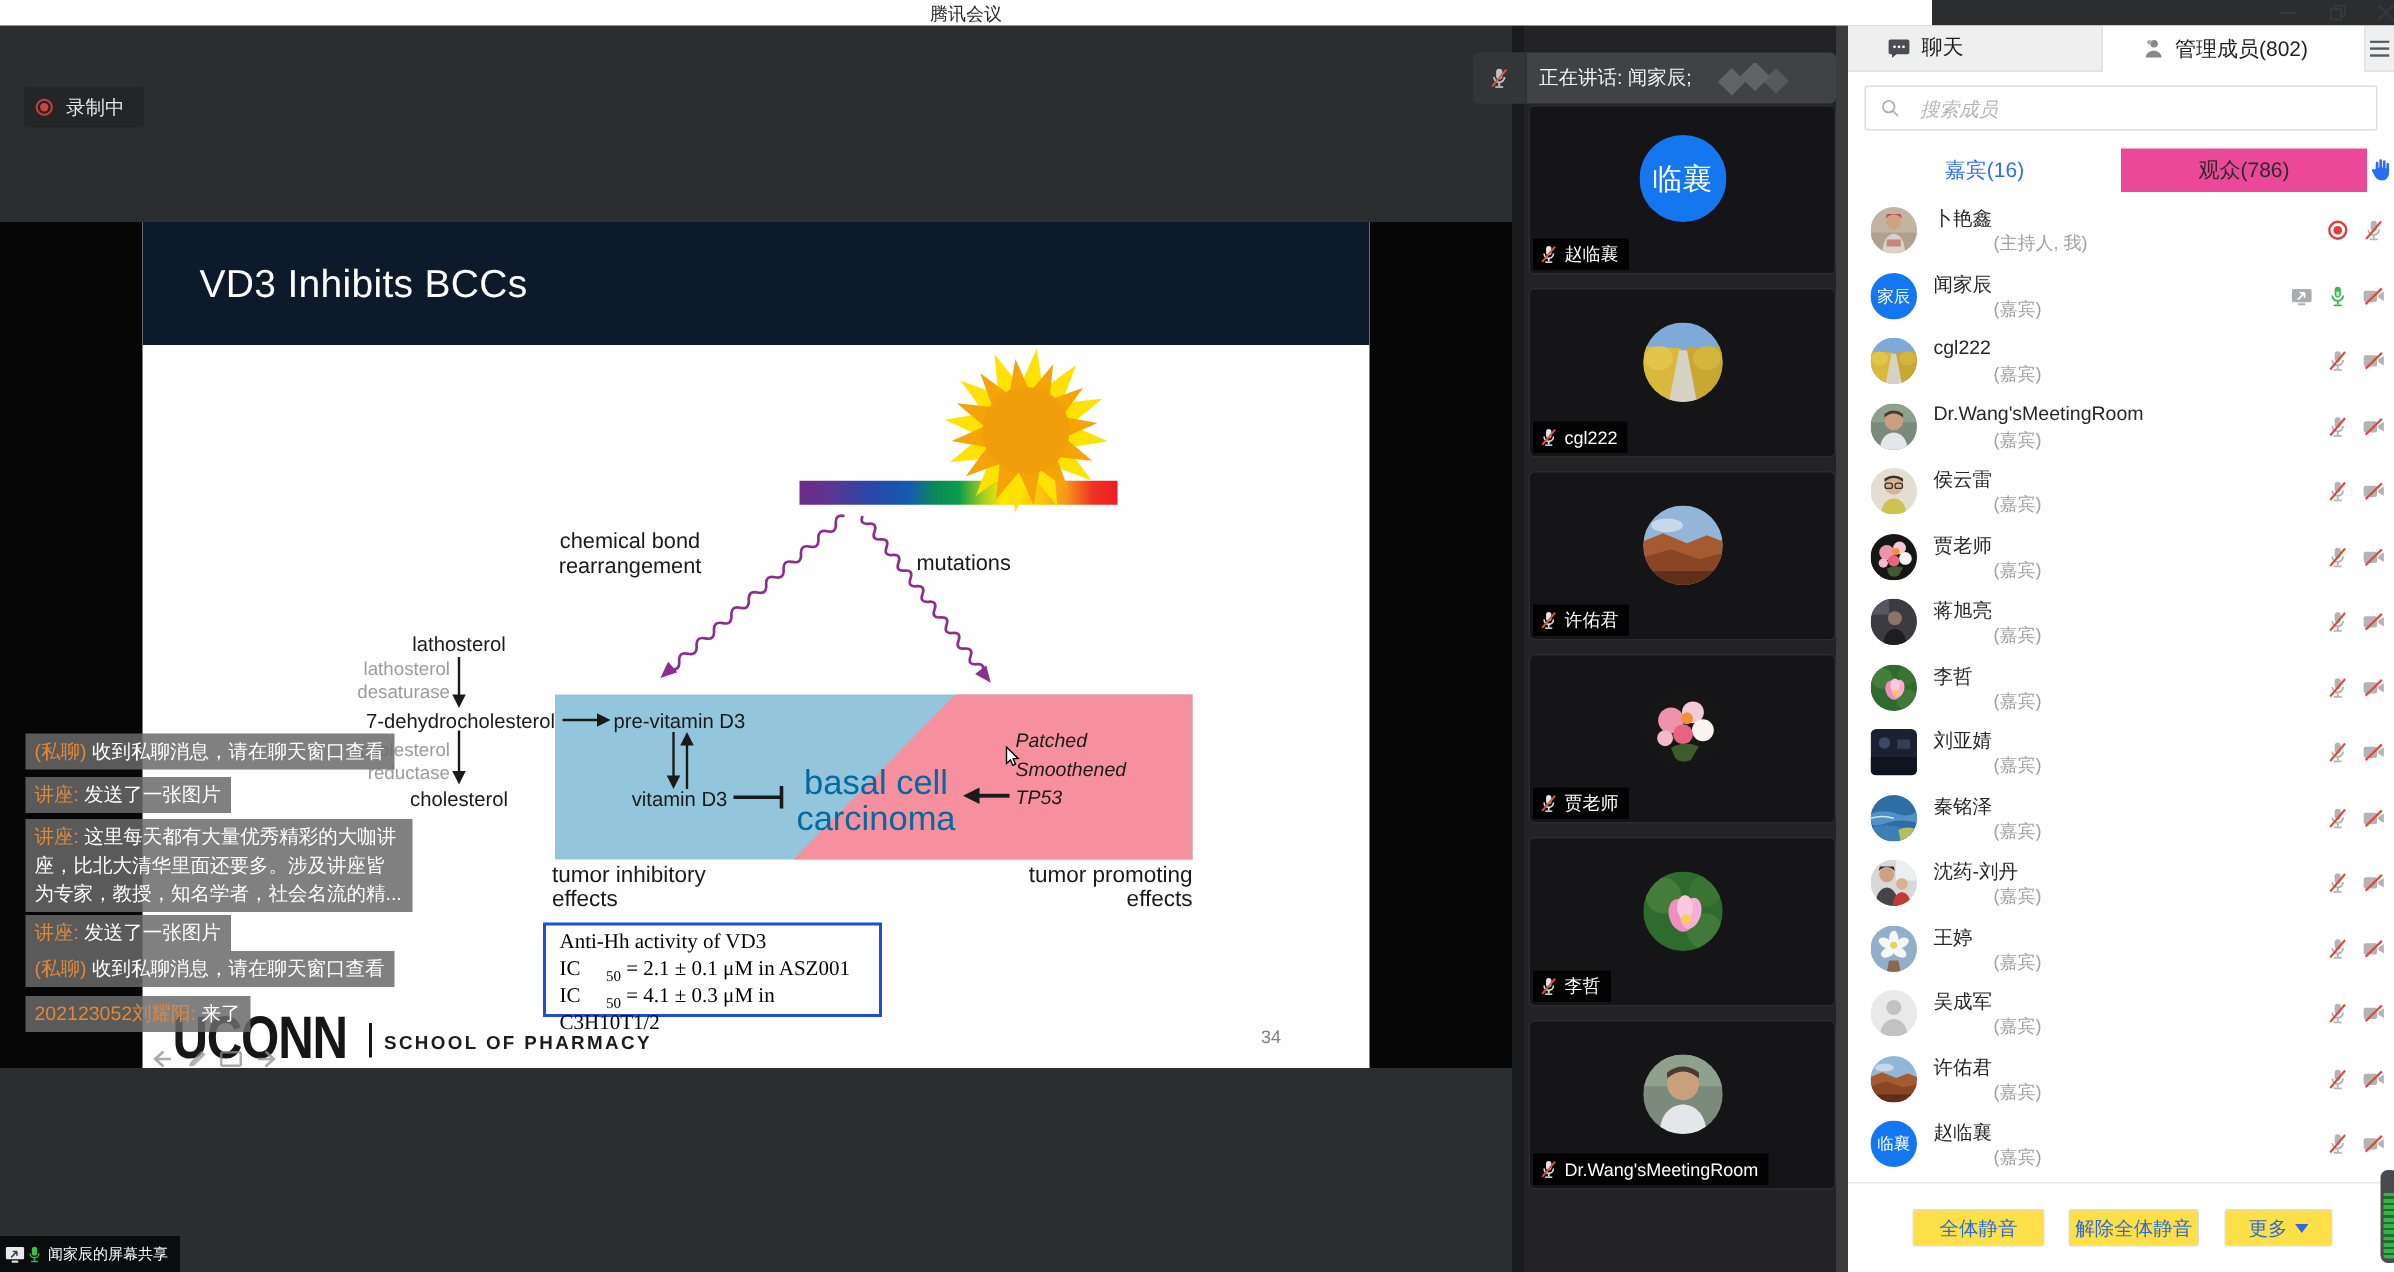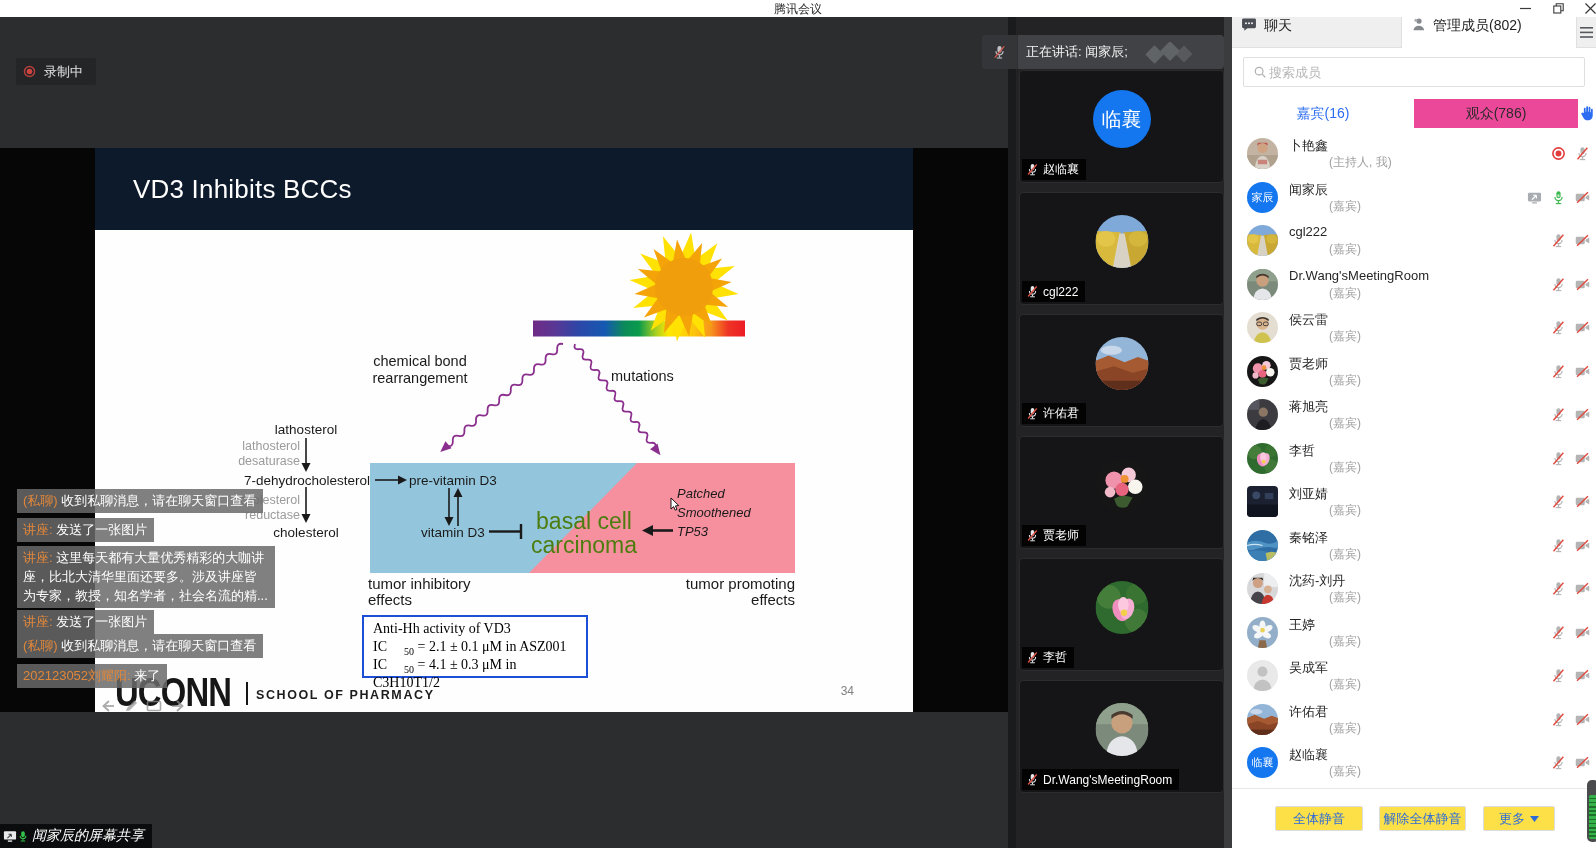--- a/index.html
+++ b/index.html
@@ -1,21 +1,21 @@
 <!DOCTYPE html>
 <html><head>
 <meta charset="utf-8">
 <style>
   * { margin:0; padding:0; box-sizing:border-box; }
   html,body { width:1596px; height:848px; overflow:hidden; }
   body { font-family:"Liberation Sans", sans-serif; position:relative; background:#2b2d2f; }
   .abs { position:absolute; }
 
   
-  #titlebar { left:0; top:0; width:1596px; height:17px; background:#ffffff; z-index:40; }
+  #titlebar { left:0; top:0; width:1288px; height:17px; background:#ffffff; z-index:40; }
   #win-title { left:0; right:0; top:1px; text-align:center; font-size:12px; color:#2a2a2a; }
   .winbtn { top:0; width:30px; height:16px; display:flex; align-items:center; justify-content:center; }
 
   
   #share-area { left:0; top:17px; width:1008px; height:831px; background:#2b2d2f; }
   #stage { left:0; top:131px; width:1008px; height:564px; background:#060607; }
   #rec-pill { left:16px; top:41px; width:80px; height:27px; background:#232527; border-radius:3px;
               display:flex; align-items:center; padding-left:7px; z-index:6; }
   #rec-pill span { color:#e3e4e5; font-size:13px; margin-left:8px; }
 
@@ -43,21 +43,21 @@
 
   
   .chat-msg { position:absolute; left:17px; background:rgba(106,106,106,.85); white-space:nowrap;
               color:#fff; font-size:13px; line-height:19px; padding:2px 7px 3px 6px; z-index:8; }
   .chat-msg.wrap { white-space:normal; width:258px; }
   .chat-sender { color:#e0873a; }
 
   
   #share-label { left:0; top:807px; height:24px; background:#0b0c0d; display:flex; align-items:center;
                  padding:0 8px 0 3px; z-index:9; }
-  #share-label span { color:#ffffff; font-size:14px; margin-left:3px;font-style:italic; }
+  #share-label span { color:#ffffff; font-size:10px; margin-left:3px; }
 
   
   #speak-bar { left:982px; top:35px; width:242px; height:34px; background:rgba(66,68,71,.95);
                border-radius:4px; display:flex; align-items:center; z-index:12; }
   #speak-mic { width:36px; height:34px; background:rgba(50,52,54,.9); border-radius:4px 0 0 4px;
                display:flex; align-items:center; justify-content:center; border-right:1px solid #2e3032; }
   #speak-text { color:#f2f2f3; font-size:13px; margin-left:8px; white-space:nowrap; }
   #watermark { position:absolute; right:28px; top:7px; opacity:.32; }
 
   
@@ -72,30 +72,30 @@
   .tile-avatar svg { display:block; width:100%; height:100%; }
   .txt-avatar { display:flex; align-items:center; justify-content:center; width:100%; height:100%;
                 color:#fff; }
   .tile-label { position:absolute; left:2px; bottom:2px; height:21px; background:rgba(0,0,0,.85);
                 display:flex; align-items:center; padding:0 7px 0 4px; max-width:196px; }
   .tile-label span { color:#fff; font-size:12px; margin-left:4px; white-space:nowrap; overflow:hidden; }
 
   
   #panel { left:1232px; top:17px; width:364px; height:831px; background:#fff; }
   #tabbar { position:absolute; left:0; top:0; width:364px; height:31px; display:flex; }
-  .tab { display:flex; align-items:flex-start; padding-left:9px; height:31px; }
+  .tab { display:flex; align-items:center; padding-left:26px; height:31px; }
   .tab span { font-size:14px; color:#1f1f1f; margin-left:7px; }
   #tab-chat { width:170px; background:#efefef; border-right:1px solid #e0e0e0; border-bottom:1px solid #e0e0e0; }
   #tab-members { width:174px; background:#fff; }
   #tab-more { width:20px; background:#efefef; border-left:1px solid #e0e0e0; border-bottom:1px solid #e0e0e0;
               display:flex; align-items:center; justify-content:center; padding:0; }
   #search-wrap { position:absolute; left:11px; top:40px; width:342px; height:30px; border:1px solid #dfdfdf;
                  border-radius:2px; display:flex; align-items:center; padding-left:9px; background:#fff; }
-  #search-input { border:none; outline:none; font-size:13px; color:#b91c1c; margin-left:2px; width:280px;
-                  font-family:"Liberation Sans", sans-serif; }
+  #search-input { border:none; outline:none; font-size:13px; color:#b91c1c; margin-left:13px; width:280px;
+                  font-family:"Liberation Sans", sans-serif;font-style:italic; }
   #search-input::placeholder { color:#b5b5b5; }
   #subtabs { position:absolute; left:0; top:82px; width:364px; height:29px; display:flex; }
   .subtab { height:29px; display:flex; align-items:center; justify-content:center; font-size:14px; }
   #subtab-guests { width:182px; background:#fff; color:#2b6cf0; }
   #subtab-audience { width:164px; background:#ec4899; color:#2b2b2b; }
   #subtab-hand { width:18px; background:#fff; display:flex; align-items:center; justify-content:center; }
 
   #member-list { position:absolute; left:0; top:115px; width:364px; height:656px; overflow:hidden; }
   .member-row { position:relative; width:364px; height:43.5px; }
   .m-avatar { position:absolute; left:15px; top:6px; width:31px; height:31px; border-radius:50%; overflow:hidden; }
@@ -215,21 +215,21 @@
 desaturase</div>
     <div class="sl ctr" style="left:212px; top:325px; font-size:13.5px;">7-dehydrocholesterol</div>
     <div class="sl ral gray" style="left:205px; top:345px; font-size:12.5px; line-height:15px;">cholesterol
 reductase</div>
     <div class="sl ctr" style="left:211px; top:377px; font-size:13.5px;">cholesterol</div>
     <div class="sl" style="left:314px; top:325px; font-size:13.5px;">pre-vitamin D3</div>
     <div class="sl ctr" style="left:358px; top:377px; font-size:13.5px;">vitamin D3</div>
     <div class="sl ctr" style="left:325px; top:205px; font-size:14.5px; line-height:16.5px;">chemical bond
 rearrangement</div>
     <div class="sl" style="left:516px; top:220px; font-size:14.5px;">mutations</div>
-    <div class="sl ctr" style="left:489px; top:362px; font-size:23px; line-height:23.5px; font-weight:500; color:#4d7c0f;">basal cell
+    <div class="sl ctr" style="left:489px; top:362px; font-size:23px; line-height:23.5px; font-weight:500; color:#0369a1;">basal cell
 carcinoma</div>
     <div class="sl ital" style="left:582px; top:338px; font-size:13px;">Patched</div>
     <div class="sl ital" style="left:582px; top:357px; font-size:13px;">Smoothened</div>
     <div class="sl ital" style="left:582px; top:376px; font-size:13px;">TP53</div>
     <div class="sl" style="left:273px; top:428px; font-size:15px; line-height:16px;">tumor inhibitory
 effects</div>
     <div class="sl ral" style="left:700px; top:428px; font-size:15px; line-height:16px;">tumor promoting
 effects</div>
 
     <div id="anti-box" class="abs">

